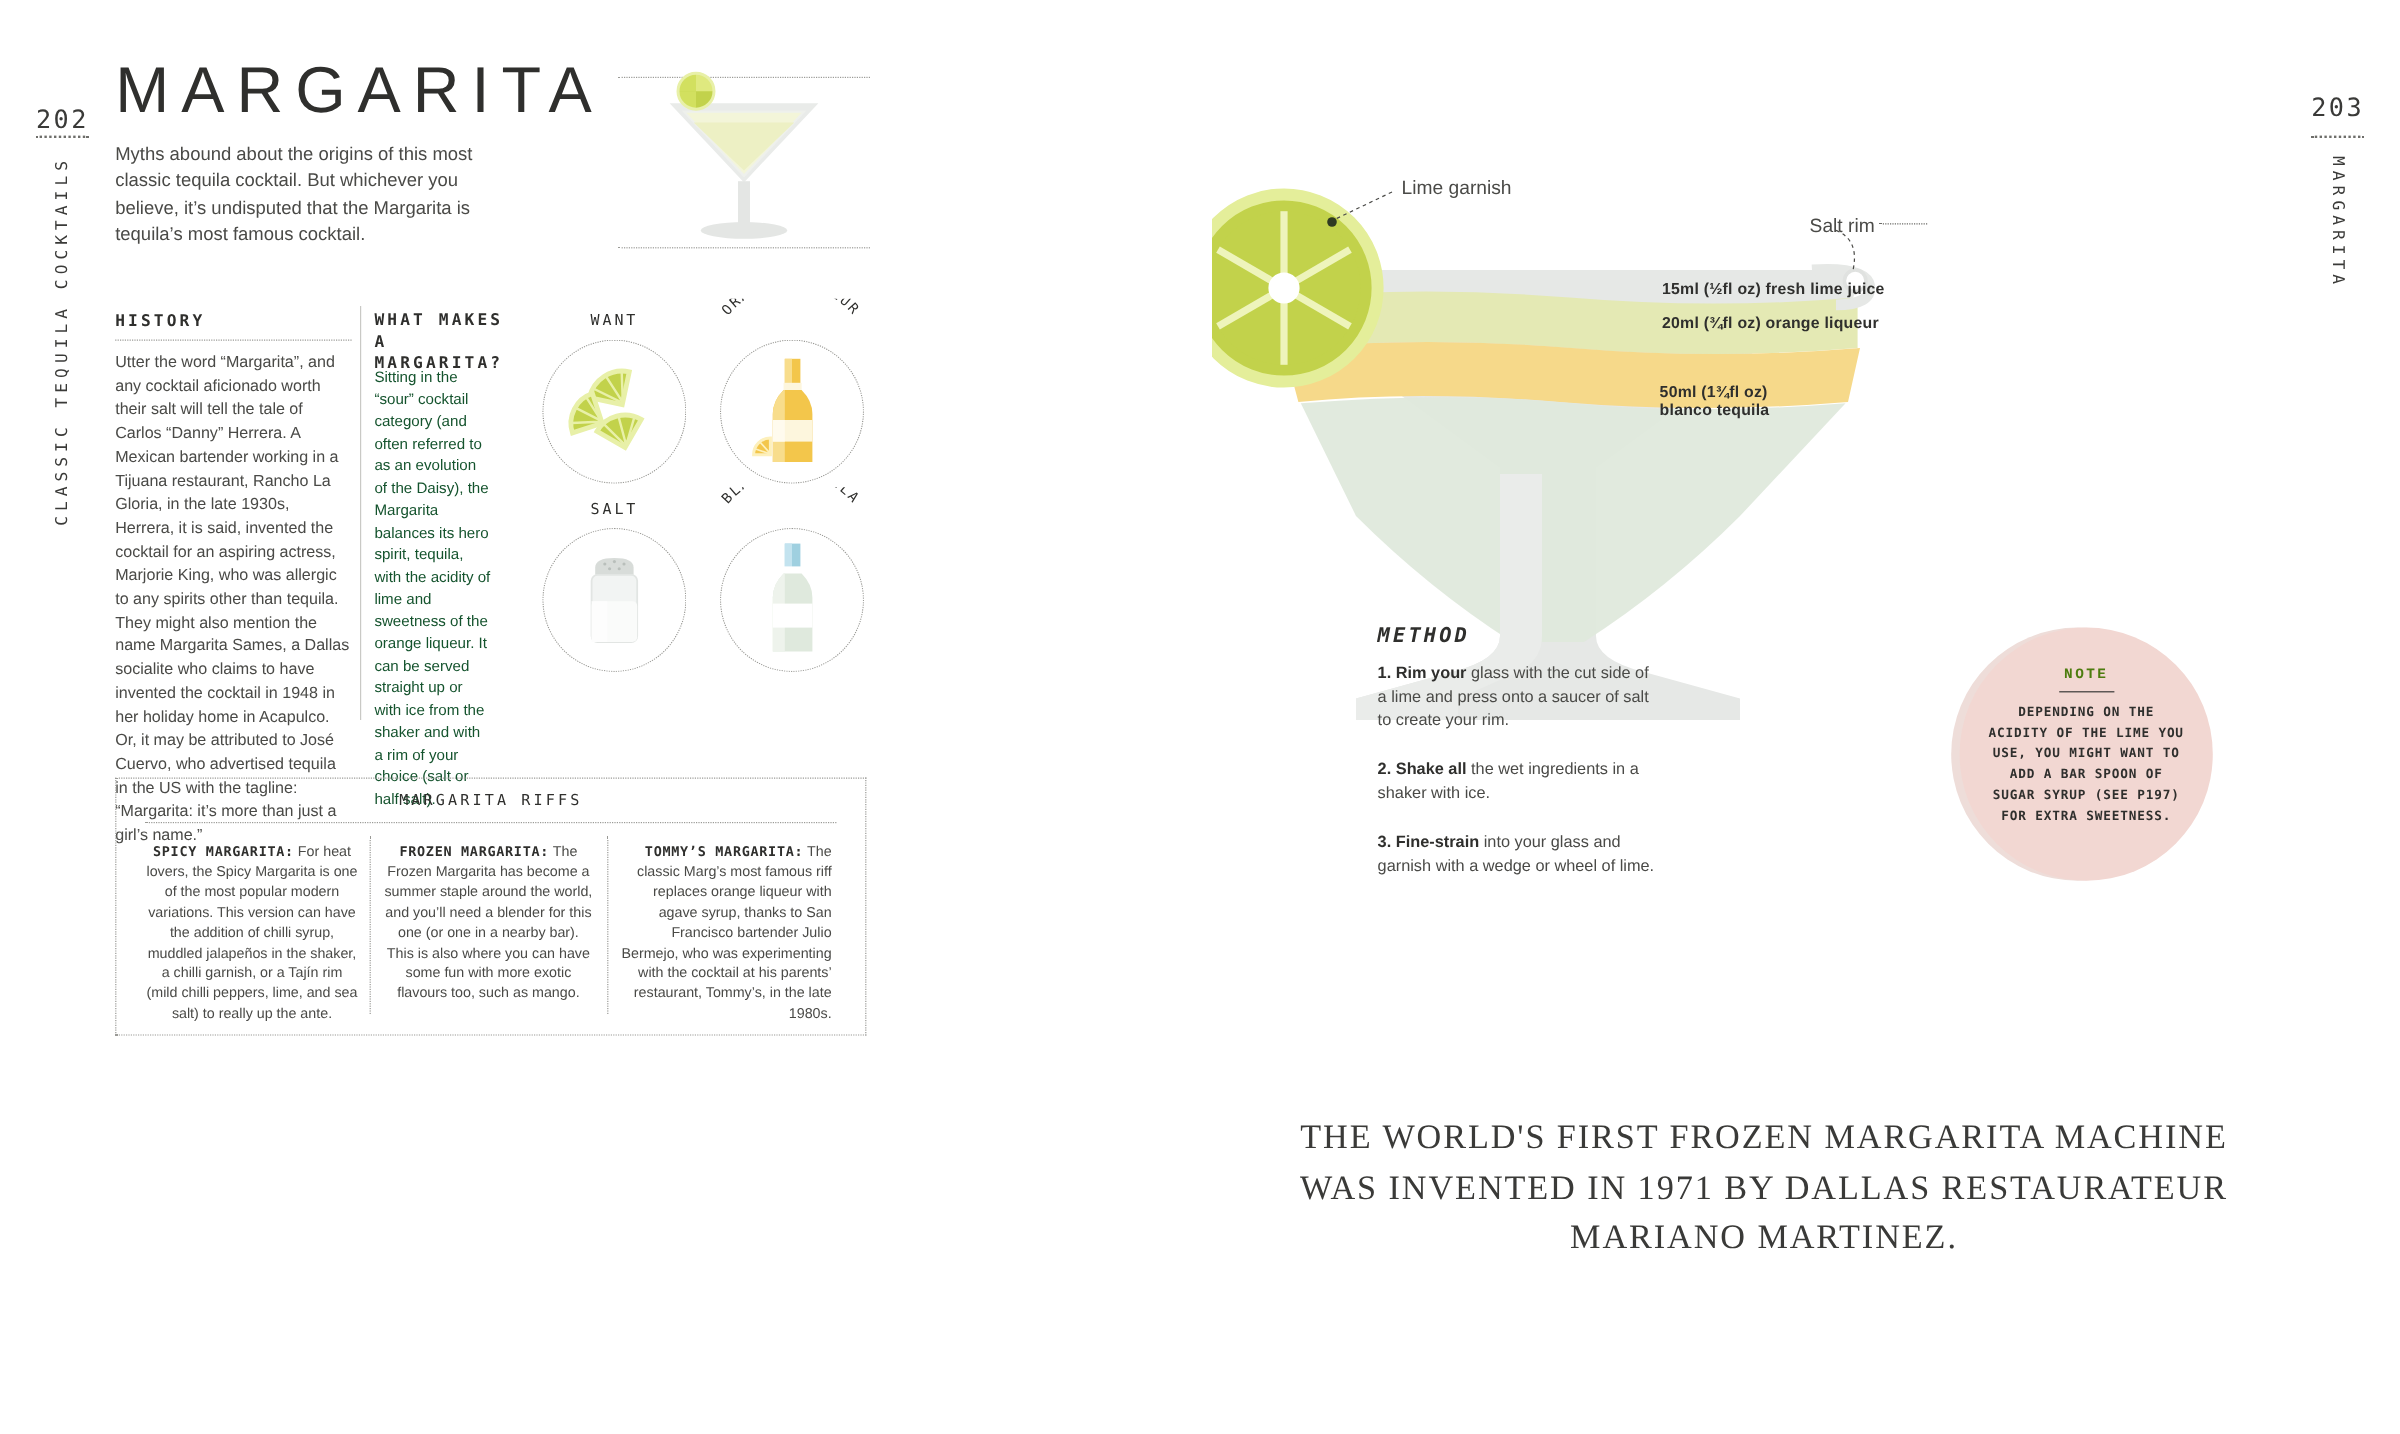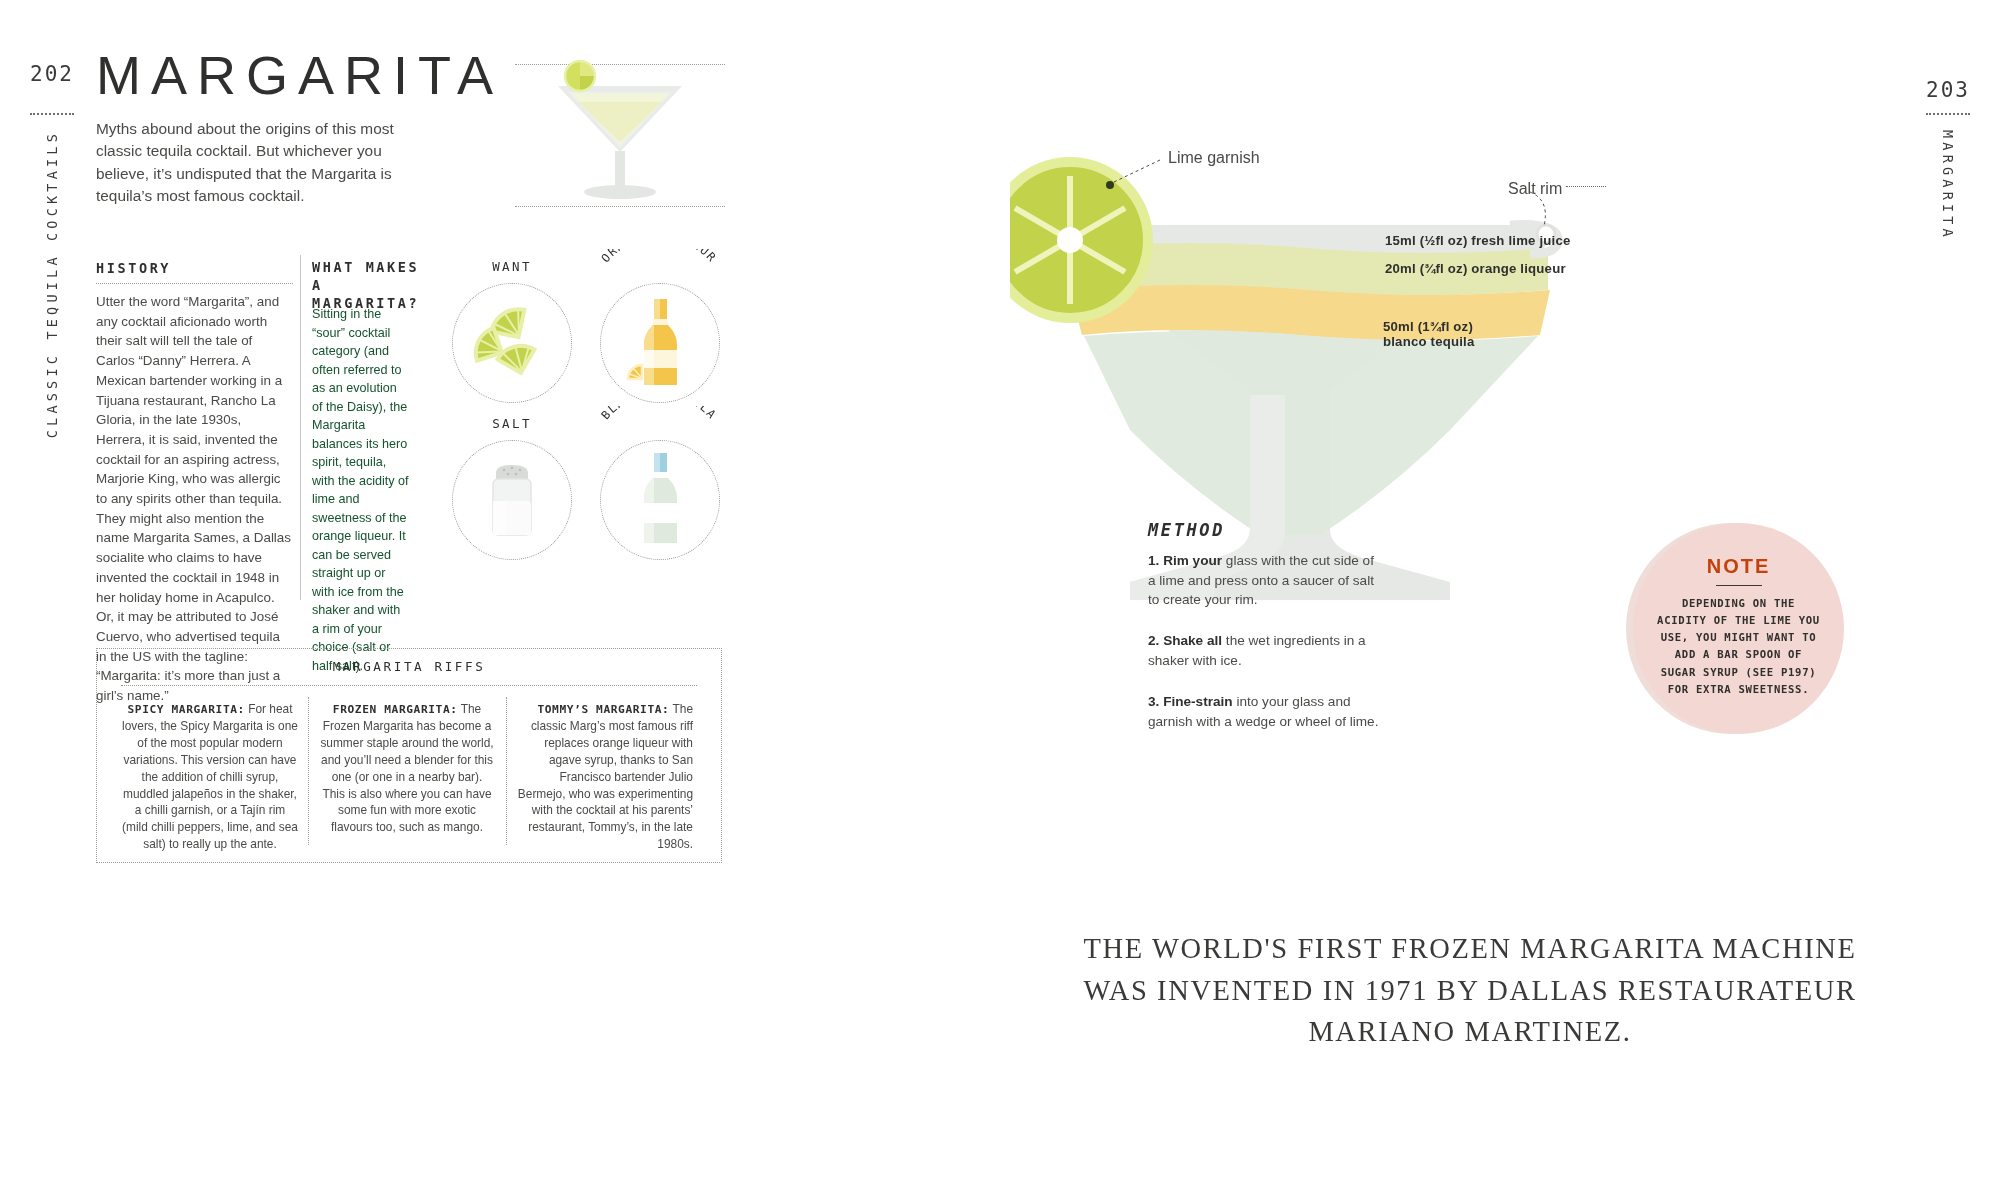--- a/index.html
+++ b/index.html
@@ -5,21 +5,21 @@
   html,body{margin:0;padding:0;}
   body{
     width:2000px;height:1195px;background:#ffffff;
     font-family:"Liberation Sans",sans-serif;color:#3a3a38;
     overflow:hidden;position:relative;
   }
   .page{position:absolute;inset:0;}
 
   
   #page-num-left{
-    position:absolute;left:22px;top:62px;width:60px;text-align:center;
+    position:absolute;left:22px;top:88px;width:60px;text-align:center;
     font-family:"DejaVu Sans Mono",monospace;font-size:21px;letter-spacing:2px;color:#3a3a38;
   }
   #left-rule{position:absolute;left:30px;top:113px;width:44px;border-top:2px dotted #6e6e6a;}
   #chapter-label{
     position:absolute;left:20px;top:130px;width:64px;height:290px;
     display:flex;align-items:flex-start;justify-content:center;
   }
   #chapter-label span{
     writing-mode:vertical-rl;transform:rotate(180deg);
     font-family:"DejaVu Sans Mono",monospace;font-size:13.5px;letter-spacing:4.2px;color:#3a3a38;
@@ -133,21 +133,21 @@
   #note-circle{
     position:absolute;left:1633px;top:523px;width:211px;height:211px;border-radius:50%;
     background:#f2d7d2;display:flex;flex-direction:column;align-items:center;
     justify-content:flex-start;padding-top:32px;box-sizing:border-box;
   }
   #note-shadow{
     position:absolute;left:1626px;top:523px;width:211px;height:211px;border-radius:50%;
     background:#eeddd9;
   }
   #note-title{
-    font-family:Liberation Sans, sans-serif;font-size:20px;letter-spacing:2px;color:#c2410c;font-weight:700;
+    font-family:Liberation Mono, monospace;font-size:12px;letter-spacing:2px;color:#4d7c0f;font-weight:700;
   }
   #note-underline{width:46px;border-top:1.4px solid #3a3a38;margin:7px 0 9px;}
   #note-body{
     width:166px;text-align:center;
     font-family:"DejaVu Sans Mono",monospace;font-size:10.6px;letter-spacing:.7px;
     line-height:1.62;color:#2f2f2d;font-weight:700;
   }
 
   #funfact{
     position:absolute;left:1060px;top:928px;width:820px;text-align:center;

